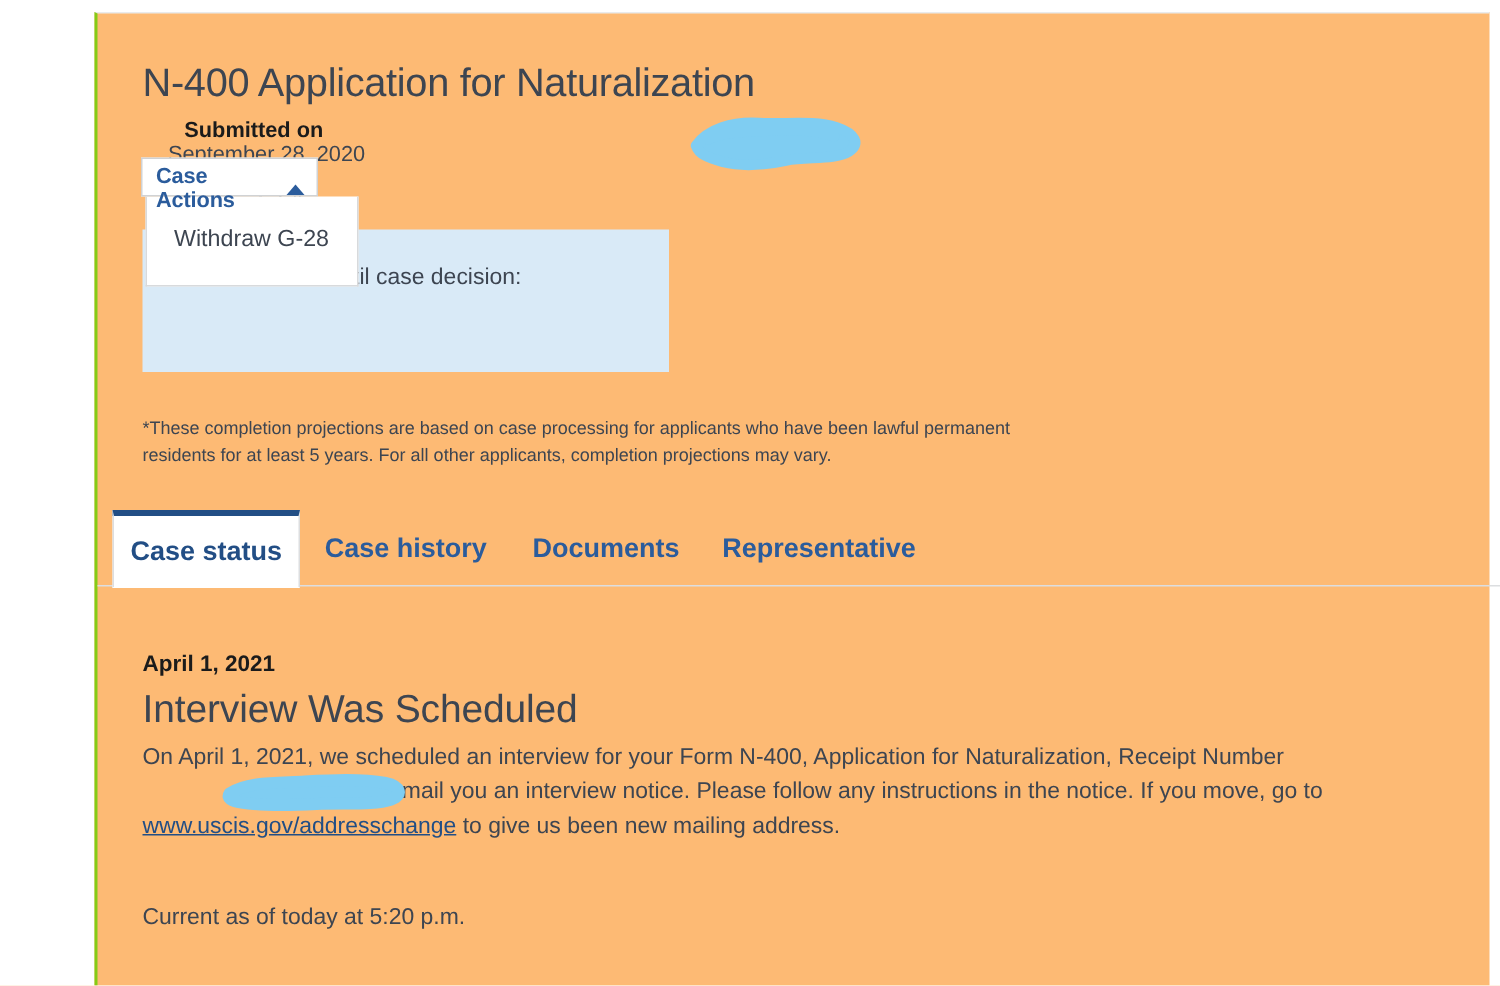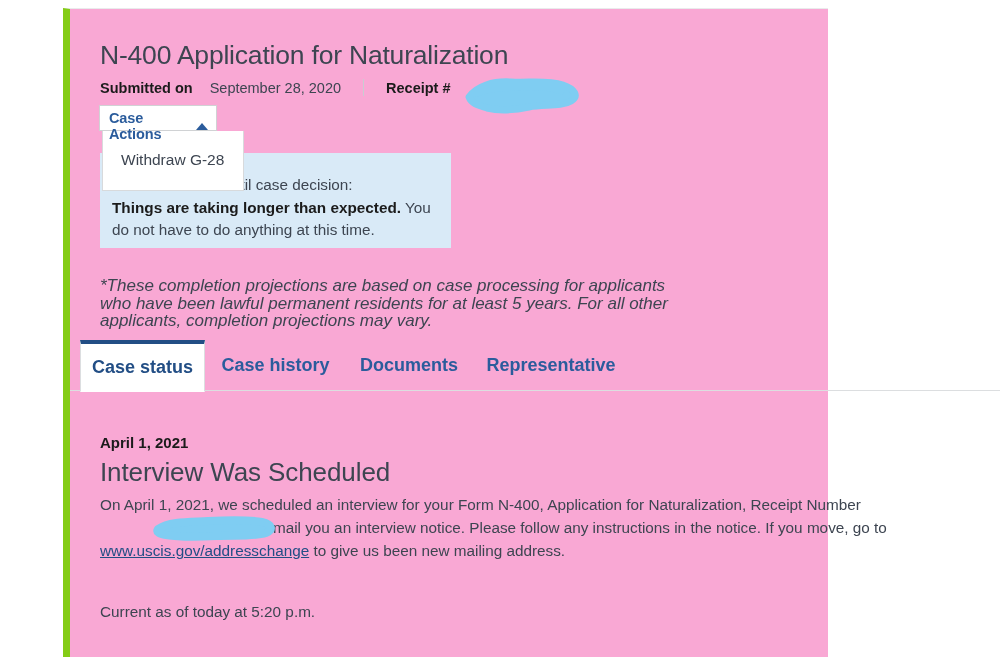--- a/index.html
+++ b/index.html
@@ -16,24 +16,24 @@
     width: 1000px;
     height: 657px;
     background: #ffffff;
   }
 
   
   #page-card {
     position: absolute;
     left: 63px;
     top: 8px;
-    width: 765px;
+    width: 930px;
     height: 649px;
-    background: #f9a8d4;
-    border-left: 7px solid #84cc16;
+    background: #fdba74;
+    border-left: 2px solid #84cc16;
     border-top: 1px solid #e9ebec;
   }
 
   
   .case-title {
     position: absolute;
     left: 30px;
     top: 31px;
     font-size: 26.5px;
     font-weight: 400;
@@ -44,20 +44,21 @@
 
   .submitted-row {
     position: absolute;
     left: 30px;
     top: 70px;
     font-size: 14.5px;
     color: #2e2e2e;
     white-space: nowrap;
     display: flex;
     align-items: center;
+    flex-direction: column;
   }
   .submitted-label { font-weight: 700; color: #1b1b1b; }
   .submitted-value { font-weight: 400; color: #3d4551; margin-left: 17px; }
   .meta-divider {
     display: inline-block;
     width: 1px;
     height: 17px;
     background: #c9cdd2;
     margin: 0 22px;
   }
@@ -140,22 +141,21 @@
   }
   .est-line1 { white-space: nowrap; }
   .est-strong { font-weight: 700; color: #1b1b1b; }
 
   
   #projection-note {
     position: absolute;
     left: 30px;
     top: 268px;
     width: 600px;
-    font-style: italic;
-    font-size: 17px;
+    font-size: 12px;
     line-height: 17.5px;
     color: #3d4551;
   }
 
   
   #tabs {
     position: absolute;
     left: 0px;
     top: 331px;
     width: 937px;
@@ -258,23 +258,20 @@
       <span class="caret-up"></span>
     </div>
 
     <div id="case-actions-menu">
       <div class="menu-item">Withdraw G-28</div>
     </div>
 
     <div id="estimate-box">
       <div class="est-inner">
         <div class="est-line1">Estimated time *until case decision:</div>
-        <div>
-          <span class="est-strong">Things are taking longer than expected.</span><span> You do not have to do anything at this time.</span>
-        </div>
       </div>
     </div>
 
     <div id="projection-note">*These completion projections are based on case processing for applicants who have been lawful permanent residents for at least 5 years. For all other applicants, completion projections may vary.</div>
 
     <div id="tabs">
       <div class="tab active" id="tab-0">Case status</div>
       <div class="tab" id="tab-1">Case history</div>
       <div class="tab" id="tab-2">Documents</div>
       <div class="tab" id="tab-3">Representative</div>

